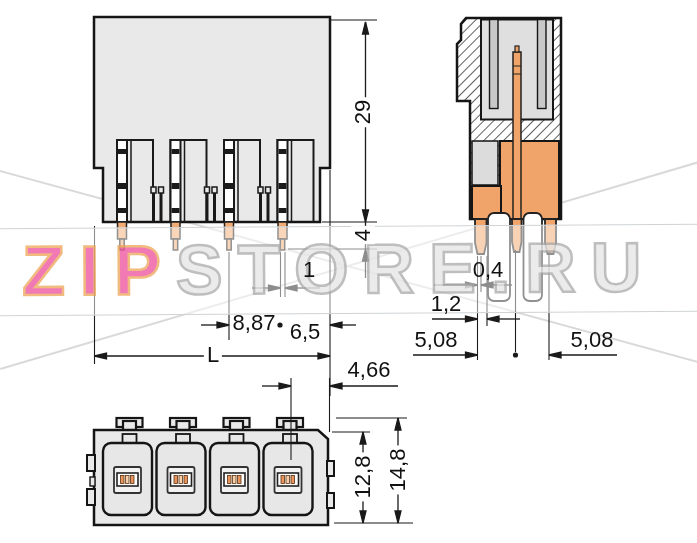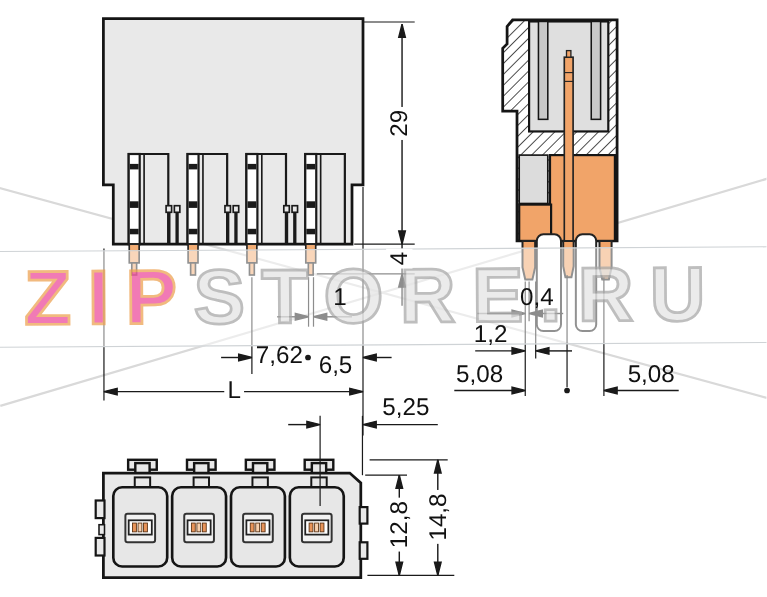--- a/index.html
+++ b/index.html
@@ -271,24 +271,24 @@
 
   <div class="wm-band">
     <div class="wm-text">
       <span class="wm-zip">ZIP</span><span class="wm-store">STORE.RU</span>
     </div>
   </div>
 
   <span class="dim-label rot bg" style="left:363px;top:112px;">29</span>
   <span class="dim-label rot bg" style="left:363px;top:235px;">4</span>
   <span class="dim-label" style="left:309px;top:270px;">1</span>
-  <span class="dim-label" style="left:254px;top:323px;">7,62</span>
+  <span class="dim-label" style="left:254px;top:323px;">8,87</span>
   <span class="dim-label" style="left:305px;top:332px;">6,5</span>
   <span class="dim-label bg" style="left:213px;top:355px;">L</span>
   <span class="dim-label" style="left:444px;top:270px;margin-left:44px;">0,4</span>
   <span class="dim-label" style="left:446px;top:304px;text-align:right;">1,2</span>
   <span class="dim-label" style="left:436px;top:340px;">5,08</span>
   <span class="dim-label" style="left:592px;top:340px;">5,08</span>
-  <span class="dim-label" style="left:369px;top:370px;">5,25</span>
+  <span class="dim-label" style="left:369px;top:370px;">4,66</span>
   <span class="dim-label rot bg" style="left:363px;top:477px;">12,8</span>
   <span class="dim-label rot bg" style="left:398px;top:470px;">14,8</span>
 
 </div>
 
 </body></html>

